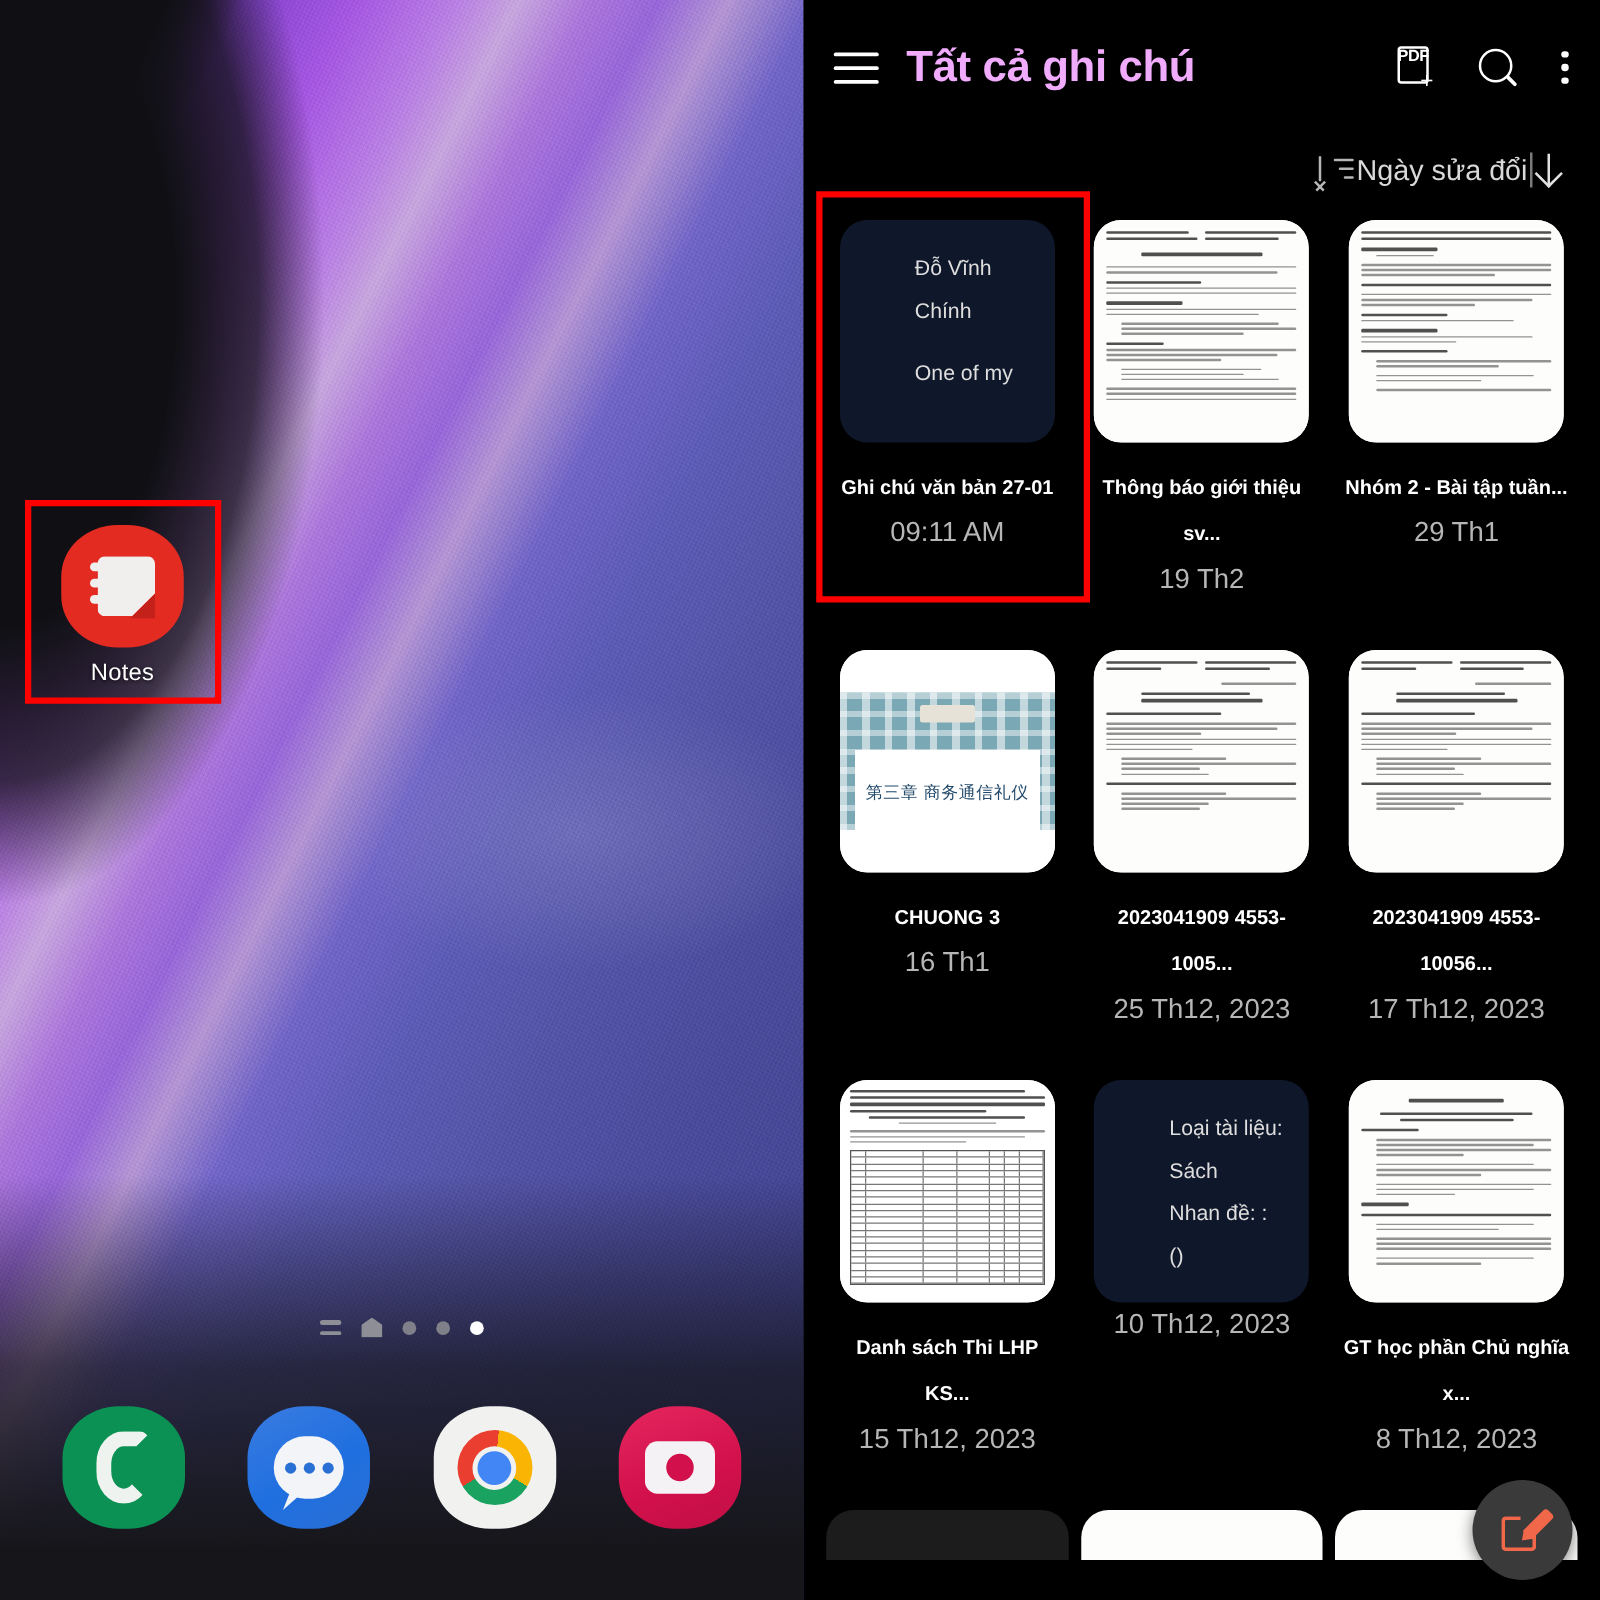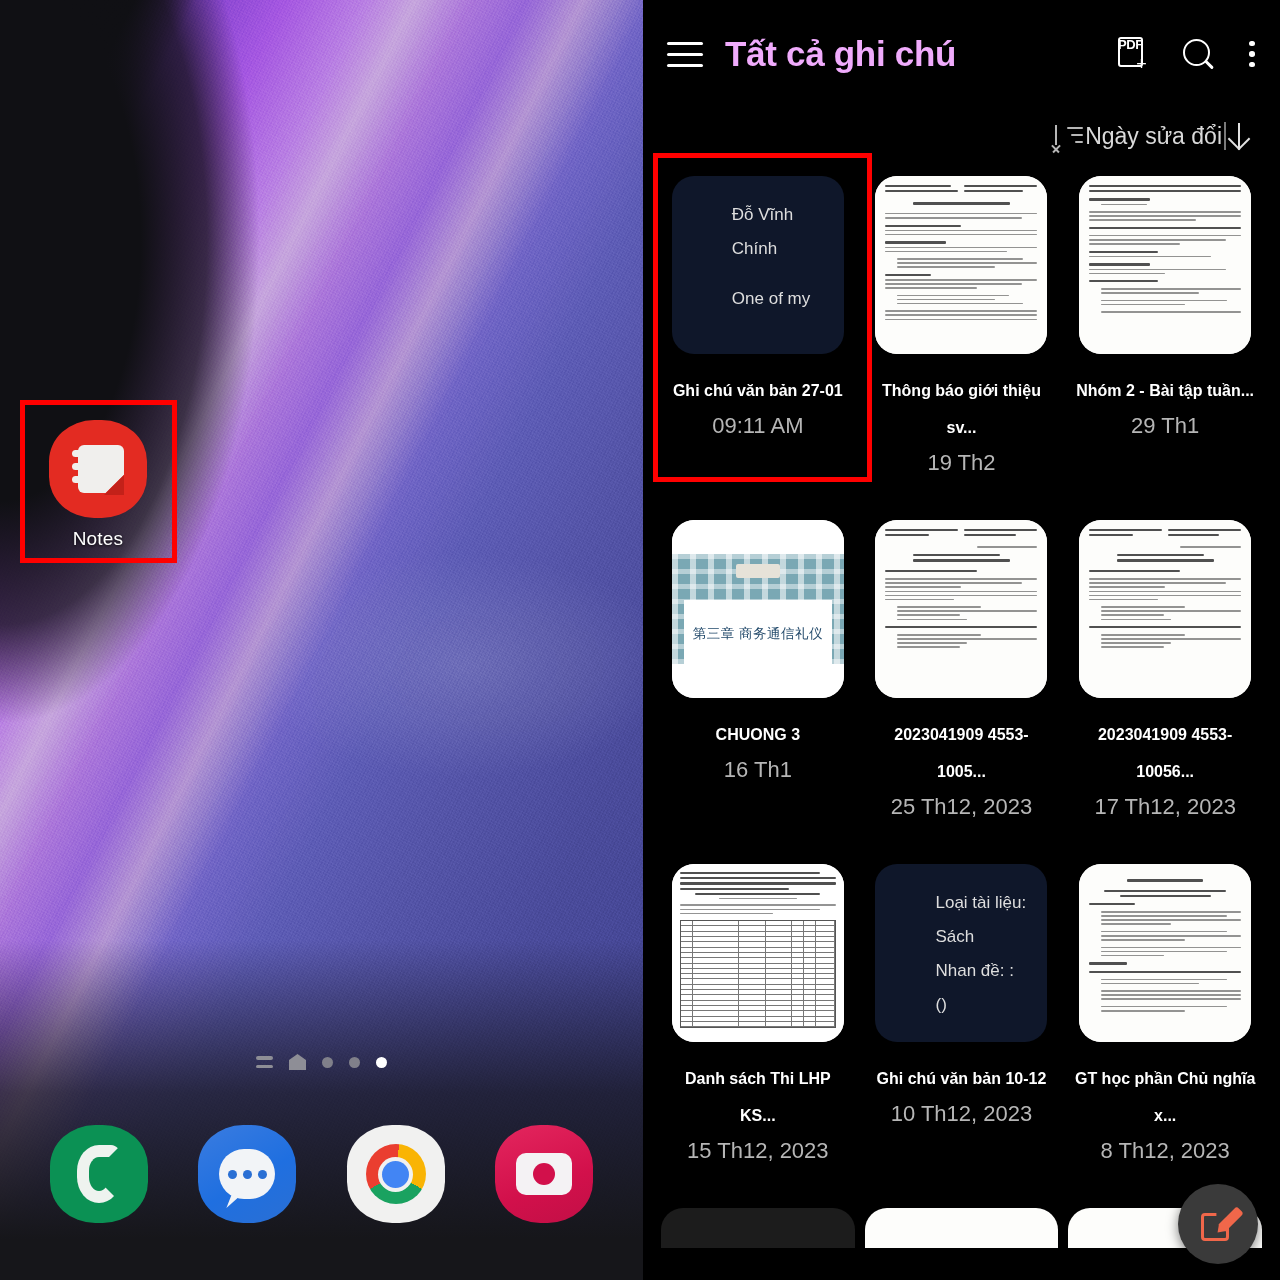--- a/index.html
+++ b/index.html
@@ -896,21 +896,20 @@
 
       <div class="note-card">
         <div class="thumb dark">
           <div class="thumb-dark-text">
             <div>Loại tài liệu:</div>
             <div>Sách</div>
             <div> Nhan đề: :</div>
             <div>()</div>
           </div>
         </div>
-        <div class="note-title">Ghi chú văn bản 10-12</div>
         <div class="note-date">10 Th12, 2023</div>
       </div>
 
       <div class="note-card">
         <div class="thumb">
           <div class="doc-scan">
             <div class="ttl" style="width:50%">
                 <div class="ln-s w100"></div>
               </div>
             <div class="blk" style="text-align:center">

